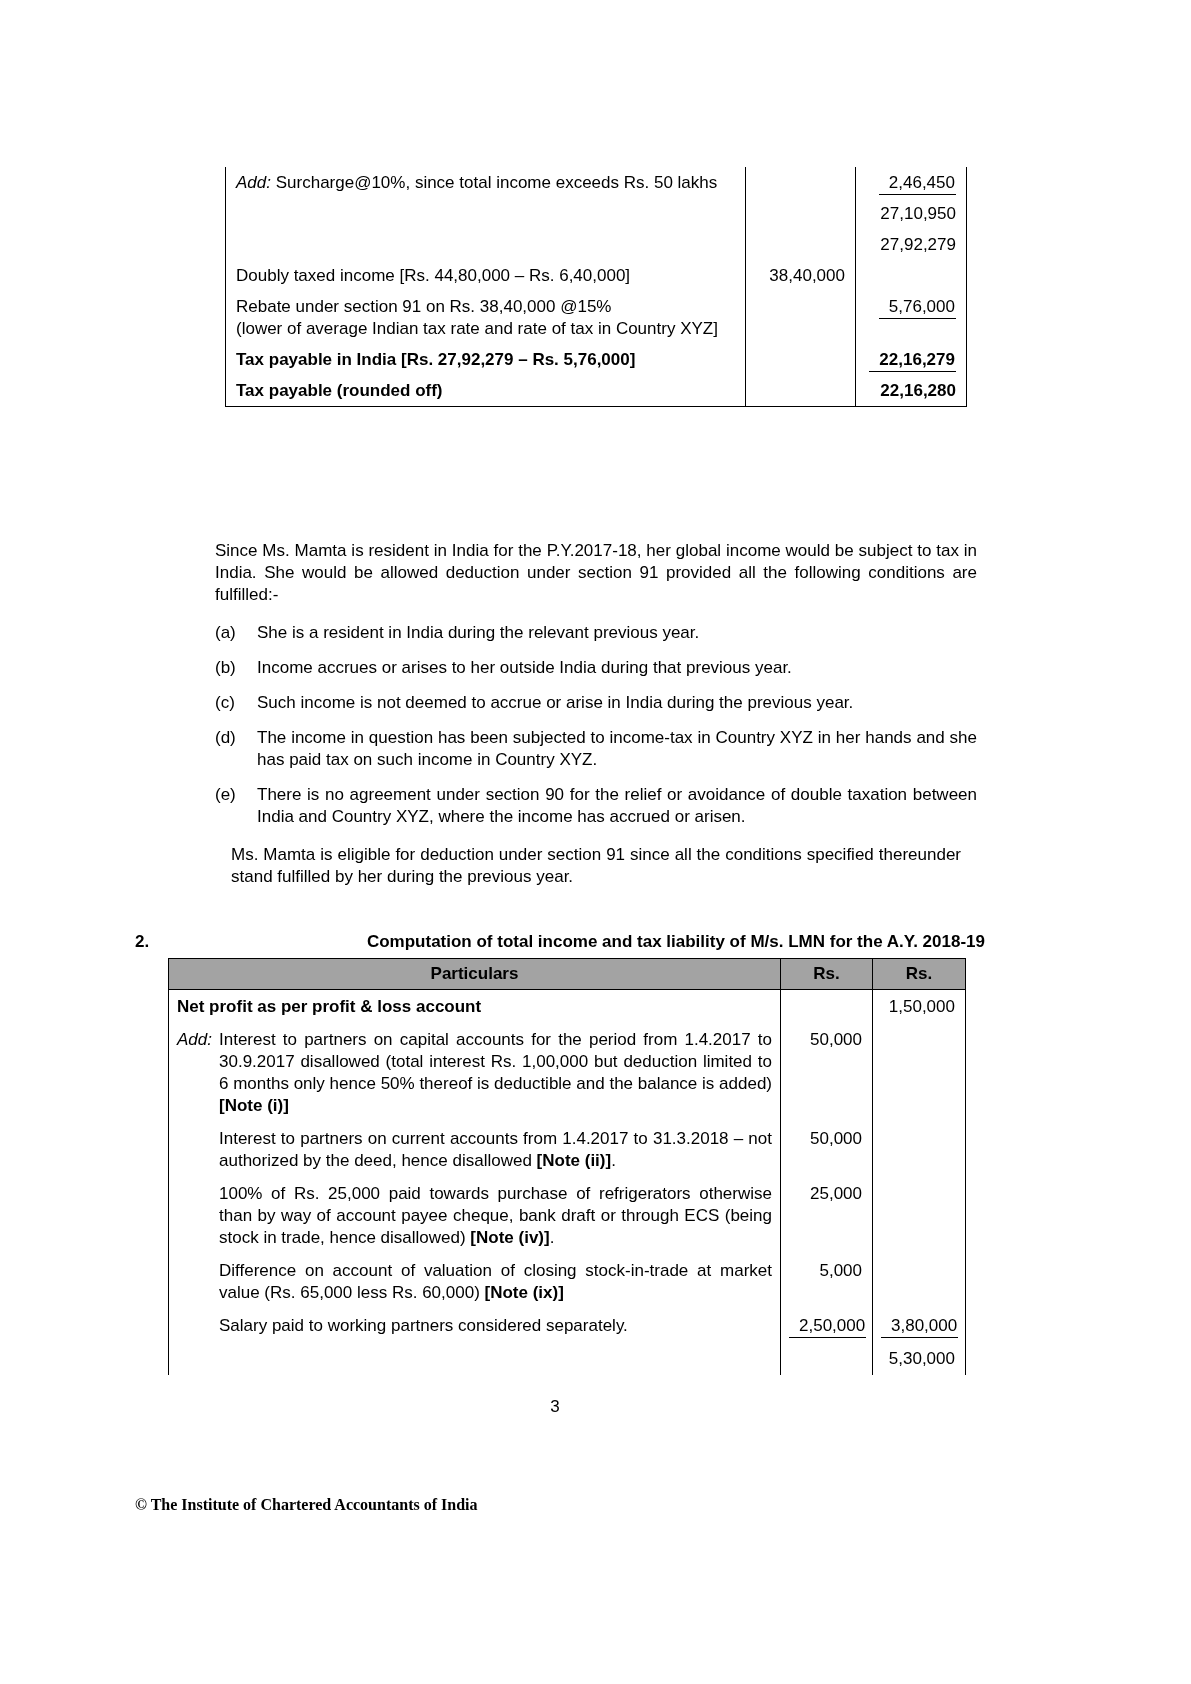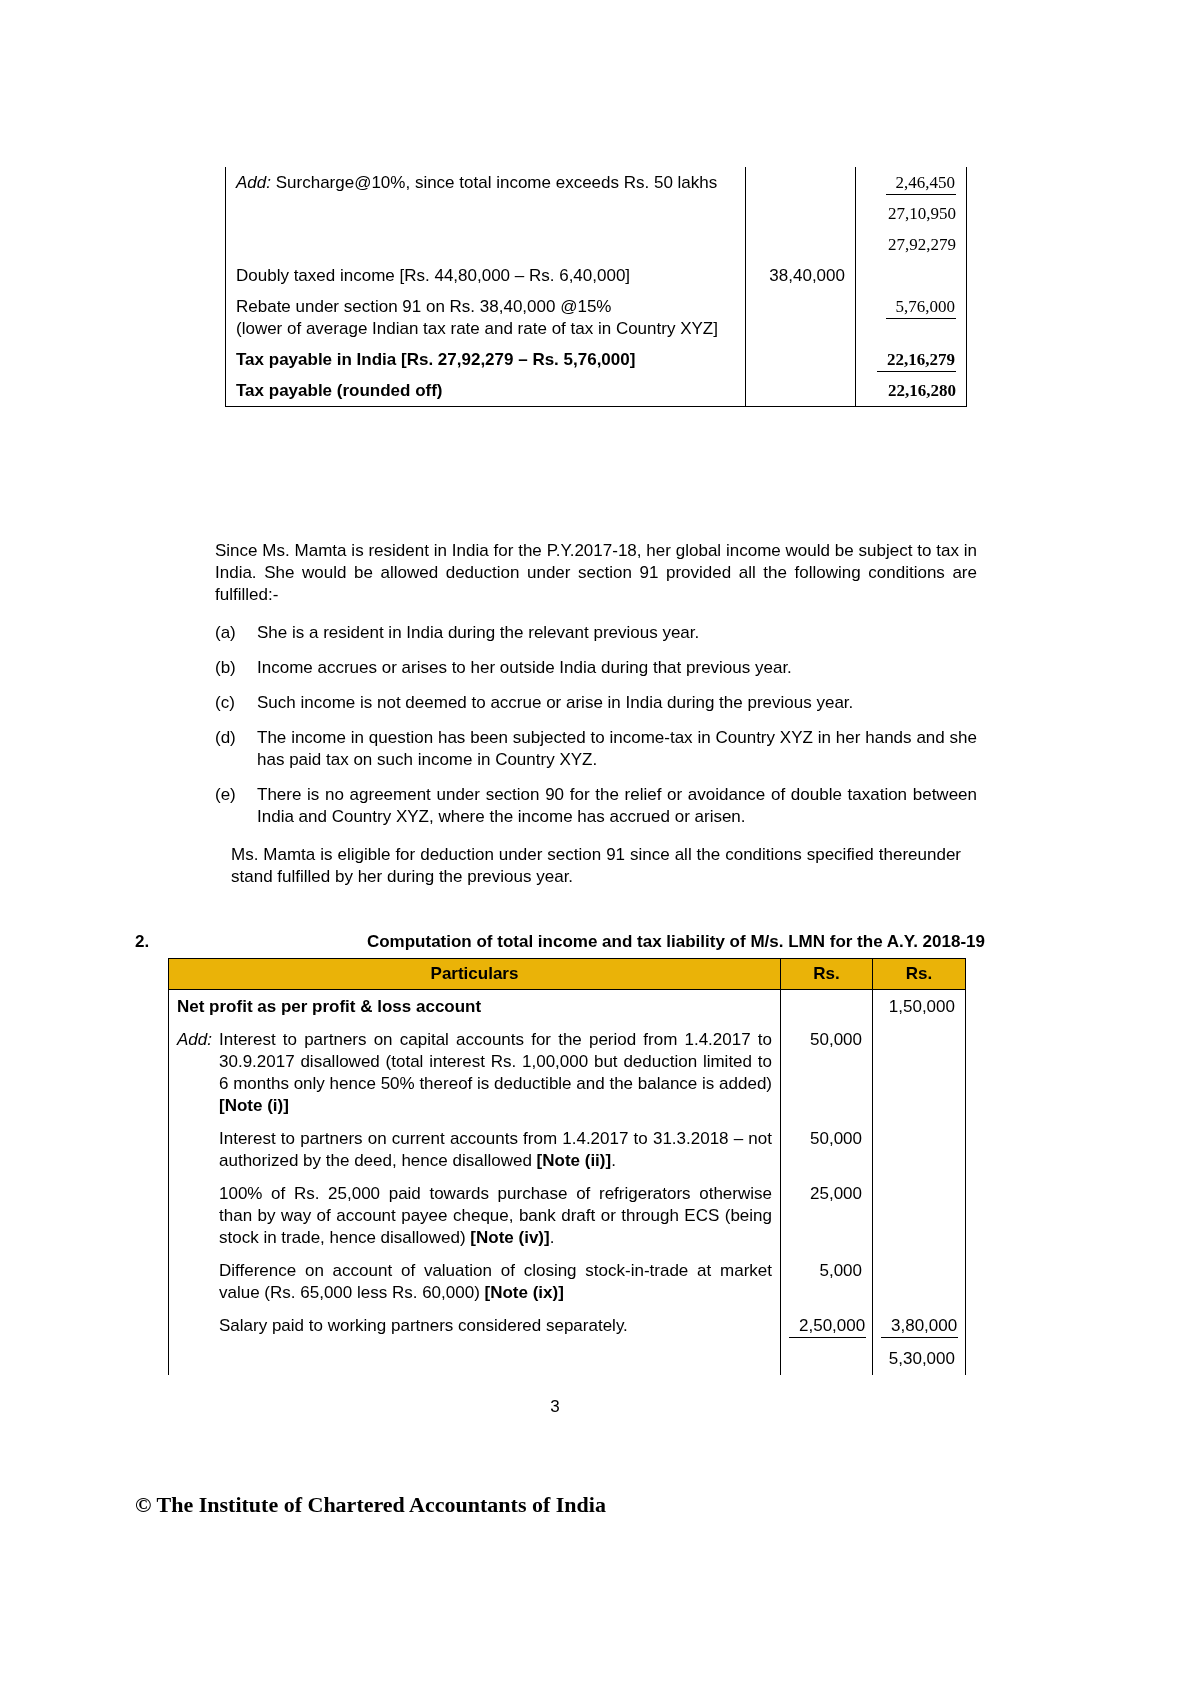--- a/index.html
+++ b/index.html
@@ -25,21 +25,21 @@
     table-layout: fixed;
     width: 741px;
     border-left: 1px solid #000;
     border-right: 1px solid #000;
     border-bottom: 1px solid #000;
     margin-top: 34px;
   }
   table.t1 td { vertical-align: top; padding: 5px 10px 4px 10px; }
   table.t1 td.c1 { width: 520px; }
   table.t1 td.c2 { width: 110px; border-left: 1px solid #000; text-align: right; }
-  table.t1 td.c3 { width: 111px; border-left: 1px solid #000; text-align: right; font-family: Liberation Serif, serif; }
+  table.t1 td.c3 { width: 111px; border-left: 1px solid #000; text-align: right; }
 
   
   .note-block { position: absolute; left: 215px; top: 540px; width: 762px; }
   .note-heading { font-weight: bold; margin-bottom: 8px; }
   .para { text-align: justify; }
   .para.intro { margin-bottom: 16px; }
   .cond-item { display: flex; margin-bottom: 13px; }
   .cond-marker { flex: 0 0 42px; }
   .cond-text { flex: 1 1 auto; text-align: justify; }
   .para.closing { margin-top: 2px; }
@@ -53,39 +53,39 @@
   .t2-wrap { position: absolute; left: 168px; top: 958px; }
   table.t2 {
     border-collapse: collapse;
     table-layout: fixed;
     width: 797px;
     border-left: 1px solid #000;
     border-right: 1px solid #000;
     border-top: 1px solid #000;
   }
   table.t2 th {
-    background: #eab308;
+    background: #a3a3a3;
     border: 1px solid #000;
     font-weight: bold;
     text-align: center;
     padding: 4px 6px;
   }
   table.t2 td { vertical-align: top; padding: 6px 8px 5px 8px; }
   table.t2 td.c1 { width: 611px; }
   table.t2 td.c2 { width: 92px; border-left: 1px solid #000000; text-align: right; padding-right: 10px; }
   table.t2 td.c3 { width: 92px; border-left: 1px solid #000; text-align: right; padding-right: 10px; }
   .hang { position: relative; padding-left: 42px; text-align: justify; }
   .hang .prefix { position: absolute; left: 0; top: 0; font-style: italic; }
 
   
   .pagenum { position: absolute; left: 135px; top: 1396px; width: 840px; text-align: center; }
   .copyright {
     position: absolute; left: 135px; top: 1494px;
     font-family: "Liberation Serif", serif;
-    font-weight: bold; font-size: 22px;
+    font-weight: bold; font-size: 16px;
   }
 </style>
 </head>
 <body>
 
 <div class="page">
 
   <div class="t1-wrap">
     <table class="t1">
       <colgroup>

